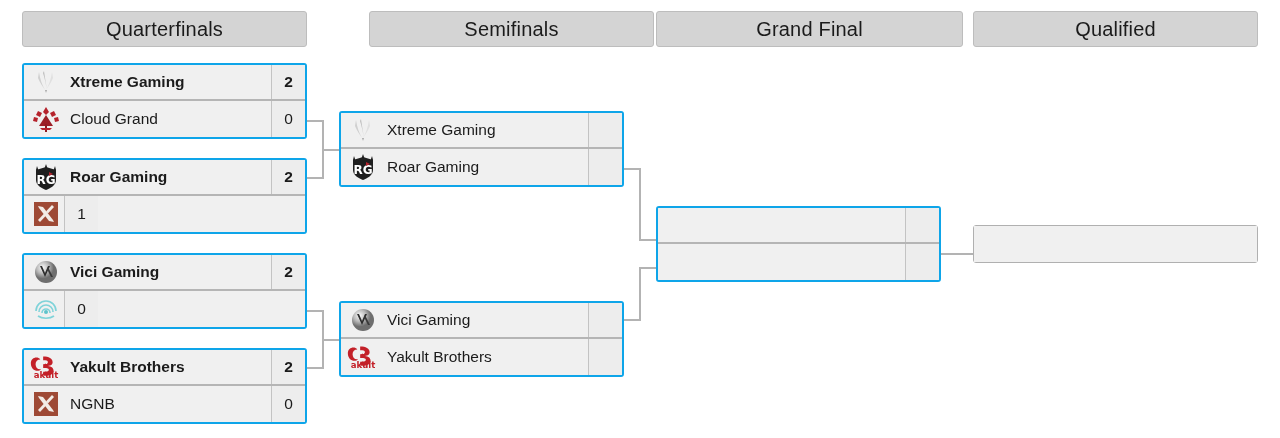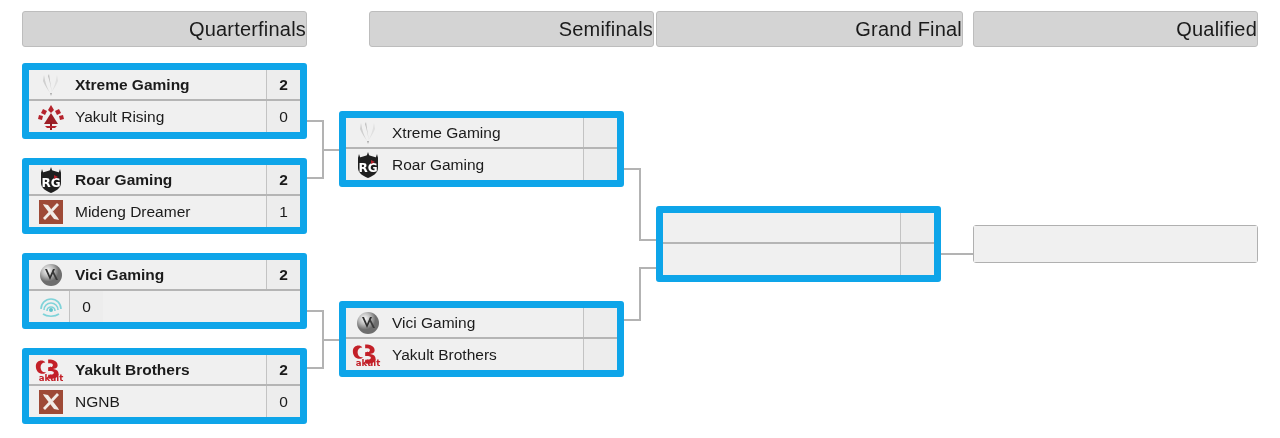--- a/index.html
+++ b/index.html
@@ -13,31 +13,31 @@
   #bracket{position:absolute;left:0;top:0;width:1280px;height:438px;}
 
   
   .round-header{
     position:absolute;
     height:36px;
     background:#d4d4d4;
     border:1px solid #bdbdbd;
     border-radius:3px;
     box-sizing:border-box;
-    display:flex;align-items:center;justify-content:flex-end;
+    display:flex;align-items:center;justify-content:center;
     font-size:20px;
     color:#1b1b1b;
     letter-spacing:.2px;
   }
 
   
   .match{
     position:absolute;
     box-sizing:border-box;
-    border:7px solid #0ea5e9;
+    border:2px solid #0ea5e9;
     border-radius:3px;
     background:#f0f0f0;
     overflow:hidden;
   }
   .team-row{
     position:relative;
     display:flex;
     align-items:center;
     height:50%;
     box-sizing:border-box;
@@ -157,21 +157,21 @@
             <path d="M7 6 L11 8 L9 12 L5 10 Z"></path>
             <path d="M23 6 L25 10 L21 12 L19 8 Z"></path>
             <path d="M3 12 L7 13 L6 17 L2 16 Z"></path>
             <path d="M27 12 L28 16 L24 17 L23 13 Z"></path>
           </g>
           <path d="M15 10 L22 21 L8 21 Z" fill="#9c1f26"></path>
           <rect x="14" y="19" width="2" height="8" fill="#8f1c23"></rect>
           <path d="M9 23 L21 23 L19 25 L11 25 Z" fill="#b5232c"></path>
         </svg>
       </span>
-      <span class="tname">Yakult Rising</span>
+      <span class="tname">Cloud Grand</span>
       <span class="score">0</span>
     </div>
   </div>
 
   <div class="match" style="left:22px;top:158px;width:285px;height:76px;">
     <div class="team-row top">
       <span class="logo">
         <svg width="28" height="28" viewBox="0 0 28 28">
           <path d="M5 3 L7 9 L4 7 Z" fill="#1a1a1a"></path>
           <path d="M23 3 L24 7 L21 9 Z" fill="#1a1a1a"></path>
@@ -186,21 +186,20 @@
     </div>
     <div class="team-row">
       <span class="logo">
         <svg width="28" height="28" viewBox="0 0 28 28">
           <rect x="2" y="2" width="24" height="24" fill="#9e4a36"></rect>
           <path d="M6 20 L20 5 L22 7 L8 22 Z" fill="#f2ece6"></path>
           <path d="M6 7 L9 6 L21 19 L20 22 Z" fill="#9e4a36"></path>
           <path d="M6 6 L11 7 L21 20 L22 22 L17 21 L7 8 Z" fill="#f2ece6"></path>
         </svg>
       </span>
-      <span class="tname">Mideng Dreamer</span>
       <span class="score">1</span>
     </div>
   </div>
 
   <div class="match" style="left:22px;top:253px;width:285px;height:76px;">
     <div class="team-row top">
       <span class="logo">
         <svg width="28" height="28" viewBox="0 0 28 28">
           <defs>
             <radialGradient id="vgGrad" cx="35%" cy="30%">

